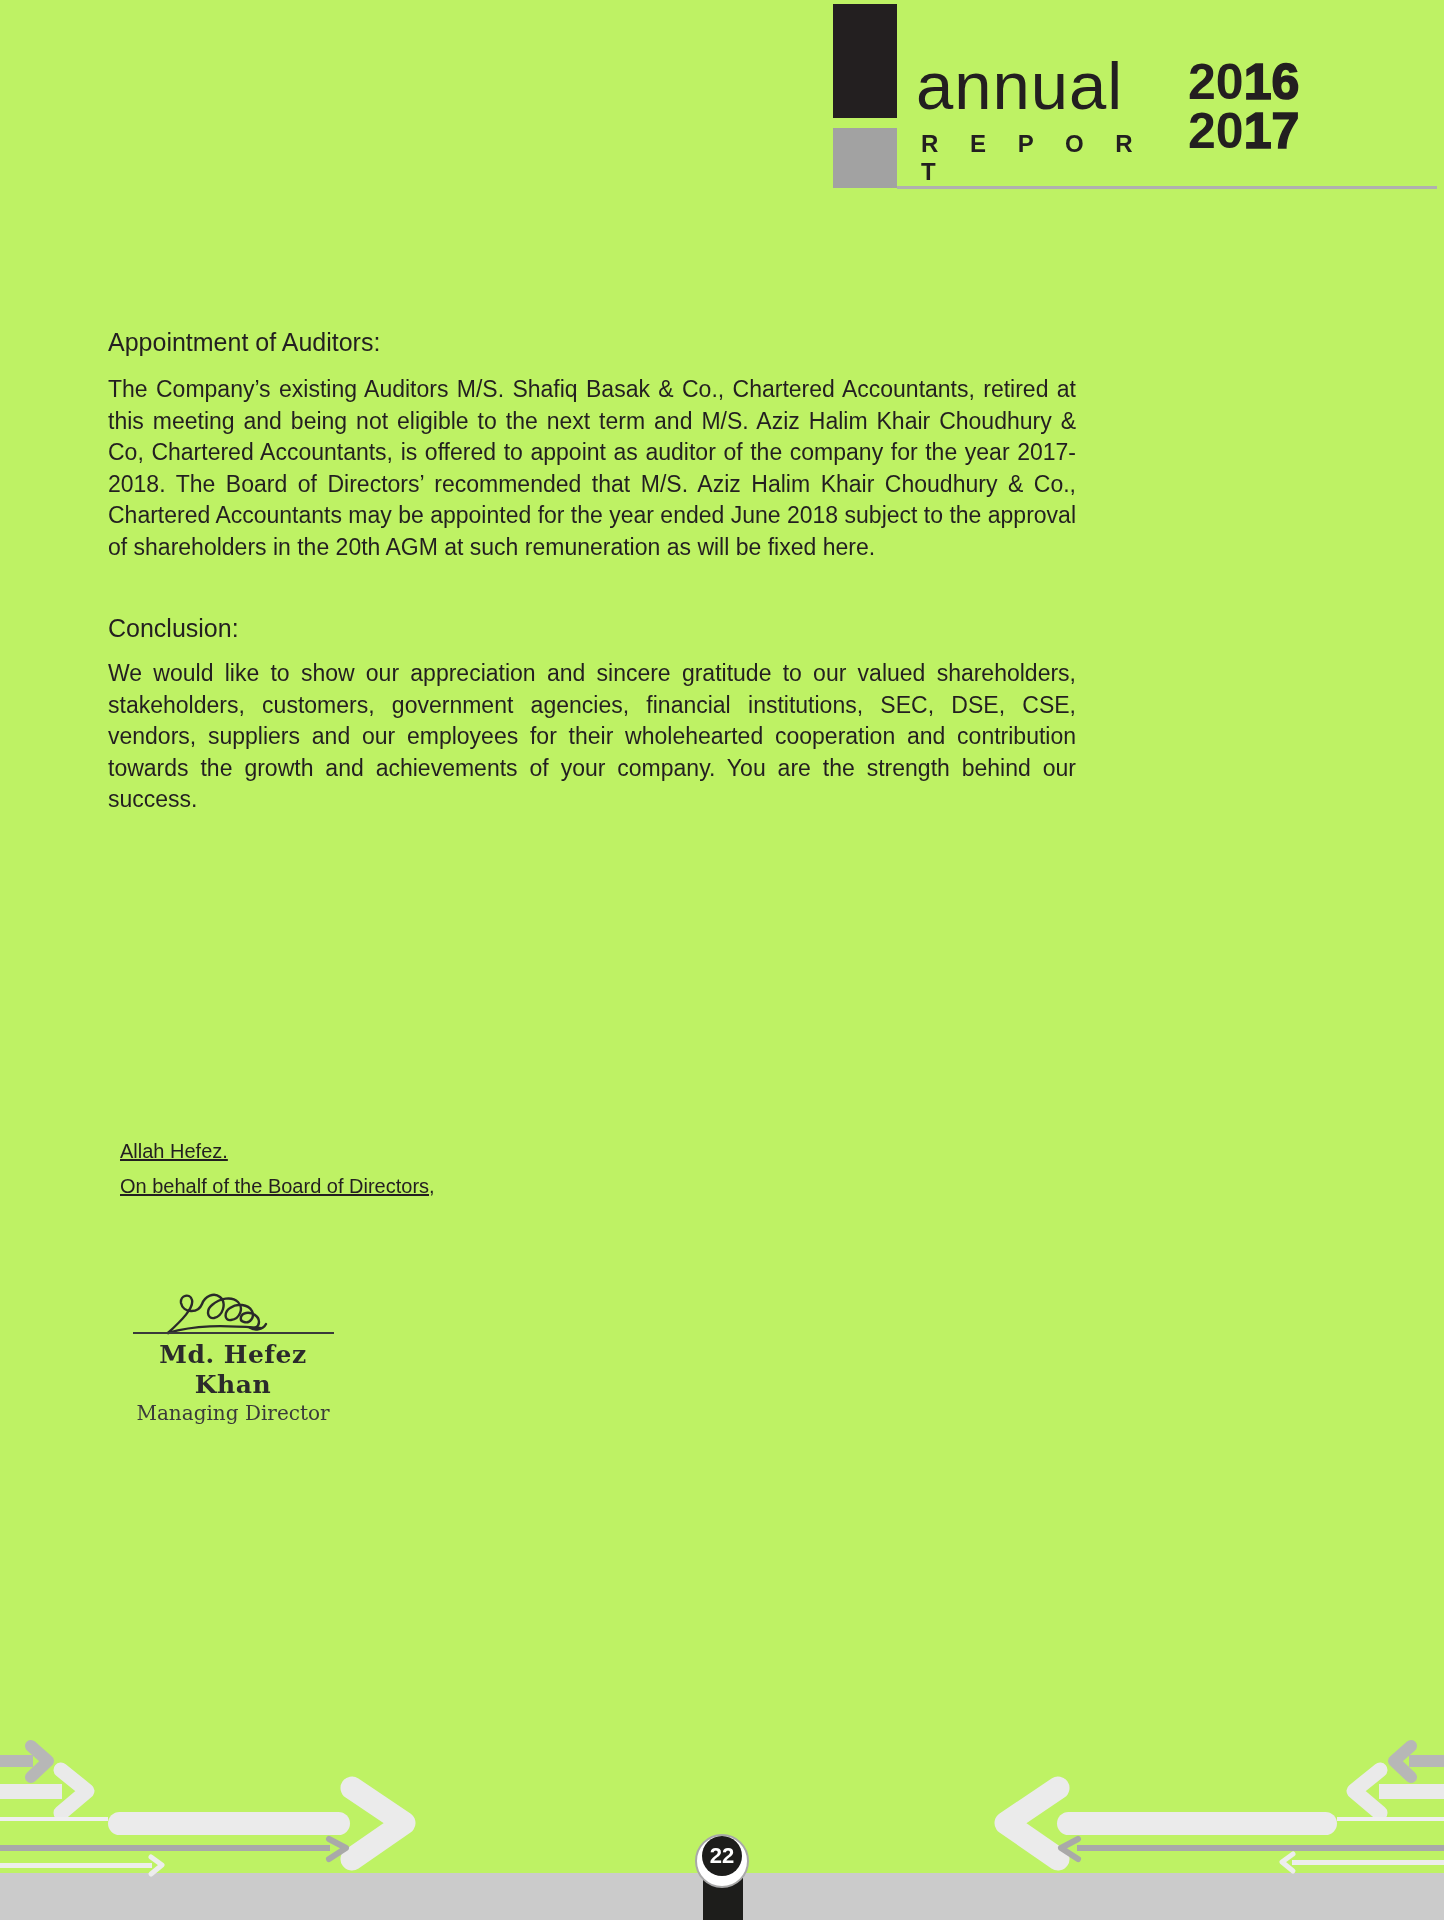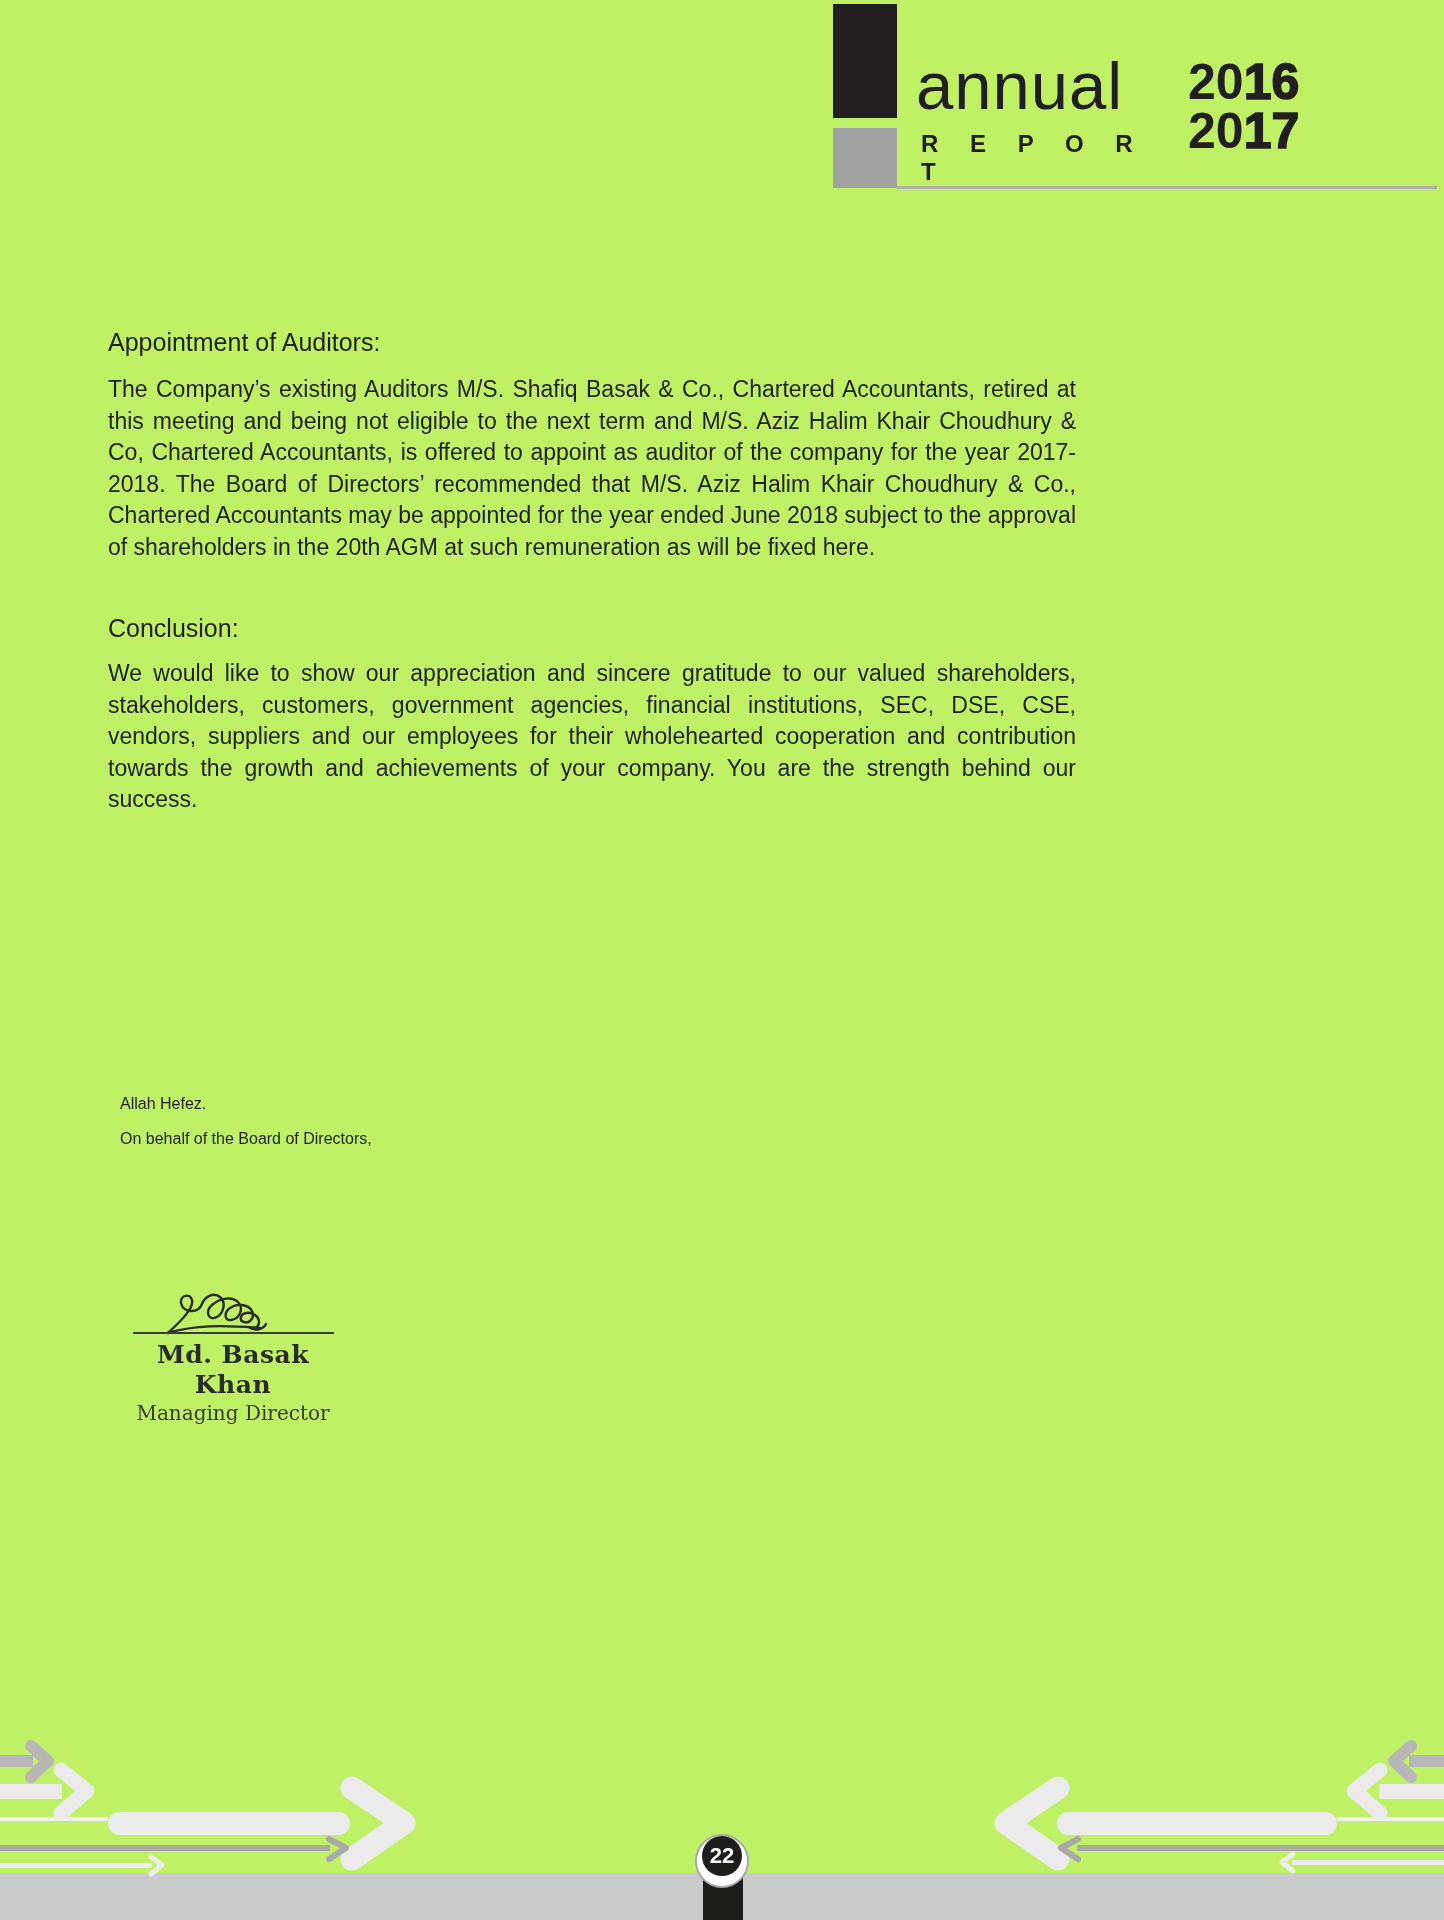--- a/index.html
+++ b/index.html
@@ -30,21 +30,21 @@
   .h-appointment{top:328px;}
   .h-conclusion{top:614px;}
   .para{
     position:absolute;left:108px;width:968px;
     font-size:23px;line-height:31.5px;text-align:justify;color:#231f20;
   }
   .p-appointment{top:374px;}
   .p-conclusion1{top:658px;}
   .p-conclusion2{top:795px;}
   
-  .closing{position:absolute;left:120px;top:1086px;font-size:16px;line-height:35px;color:#231f20;}
+  .closing{position:absolute;left:120px;top:1134px;font-size:20px;line-height:35px;color:#231f20;text-decoration:underline;}
   
   .sig-scribble{position:absolute;left:160px;top:1288px;}
   .sig-rule{position:absolute;left:133px;top:1332px;width:201px;height:2px;background:#3a3a3a;}
   .sig-block{position:absolute;left:118px;top:1340px;width:230px;text-align:center;}
   .sig-name{font-family:"DejaVu Serif", serif;font-weight:700;font-size:25px;line-height:30px;color:#2b2b2b;letter-spacing:0.5px;}
   .sig-title{font-family:"DejaVu Serif", serif;font-weight:400;font-size:20px;line-height:26px;color:#3a3a3a;}
   
   .footer-bar{position:absolute;left:0;bottom:0;width:1444px;height:47px;background:#cbcbcb;z-index:1;}
   .footer-arrows{position:absolute;left:0;top:1700px;width:1444px;height:220px;z-index:2;}
   .page-tab{position:absolute;left:703px;top:1852px;width:40px;height:68px;background:#1d1d1b;z-index:3;}
@@ -84,21 +84,21 @@
     <div>Allah Hefez.</div>
     <div>On behalf of the Board of Directors,</div>
   </div>
 
   <svg class="sig-scribble" width="140" height="50" viewBox="0 0 140 50">
     <path d="M8 45 C22 32 34 20 32 12 C30 5 20 7 21 15 C23 25 38 26 42 16 C45 8 54 4 60 9 C67 15 63 28 54 30 C47 31 46 22 52 17 C60 10 72 8 78 14 C84 20 80 31 71 32 C64 33 64 24 70 20 C77 15 88 16 92 23 C95 29 90 36 84 34 C79 33 80 26 86 25 C92 24 99 28 99 34 C99 39 93 42 89 39 C94 43 103 42 106 36" fill="none" stroke="#2a2a2a" stroke-width="2.4" stroke-linecap="round"></path>
     <path d="M8 45 C35 37 62 37 100 40" fill="none" stroke="#2a2a2a" stroke-width="2.4" stroke-linecap="round"></path>
   </svg>
   <div class="sig-rule"></div>
   <div class="sig-block">
-    <div class="sig-name">Md. Basak Khan</div>
+    <div class="sig-name">Md. Hefez Khan</div>
     <div class="sig-title">Managing Director</div>
   </div>
 
   <div class="footer-bar"></div>
   <svg class="footer-arrows" width="1444" height="220" viewBox="0 0 1444 220">
 
     <g>
       <rect x="0" y="55" width="33" height="12" fill="#b7b7b7"></rect>
       <path d="M31 46 L48 61 L31 77" fill="none" stroke="#b7b7b7" stroke-width="12" stroke-linecap="round" stroke-linejoin="round"></path>
       <rect x="0" y="84" width="62" height="15" fill="#eaeaea"></rect>

